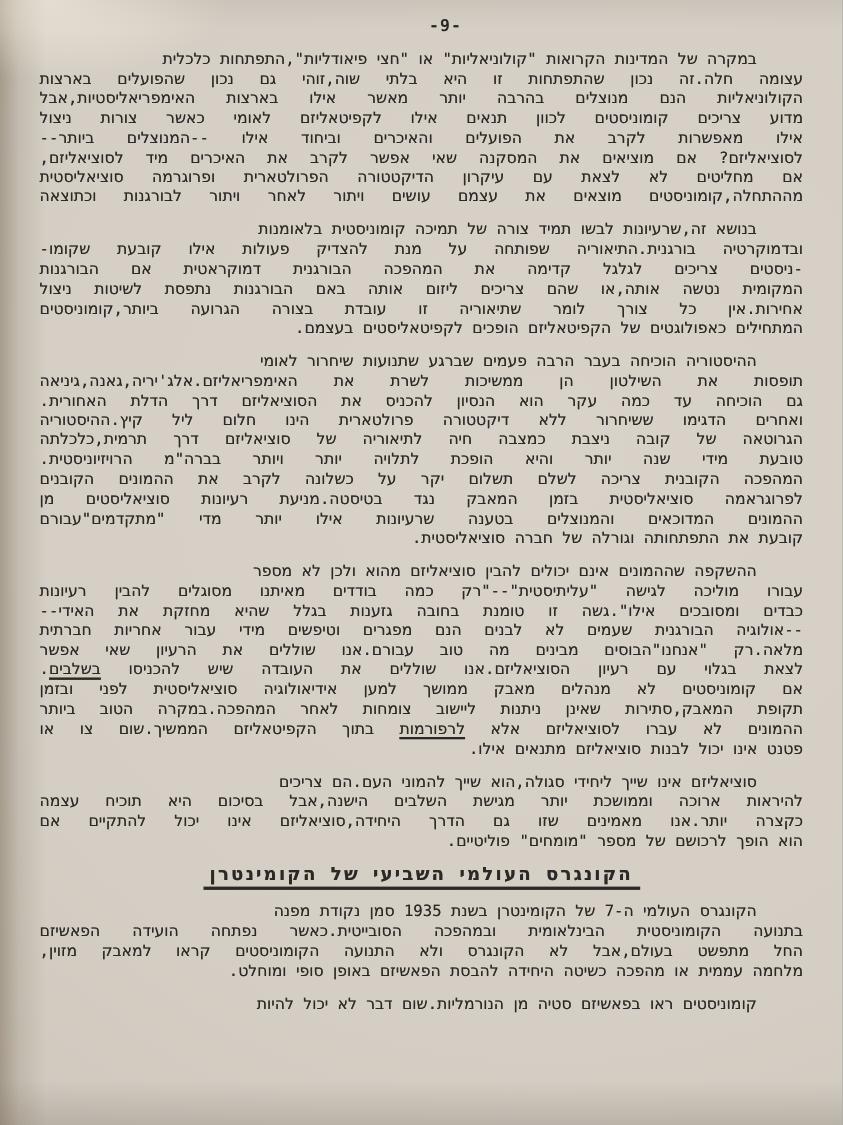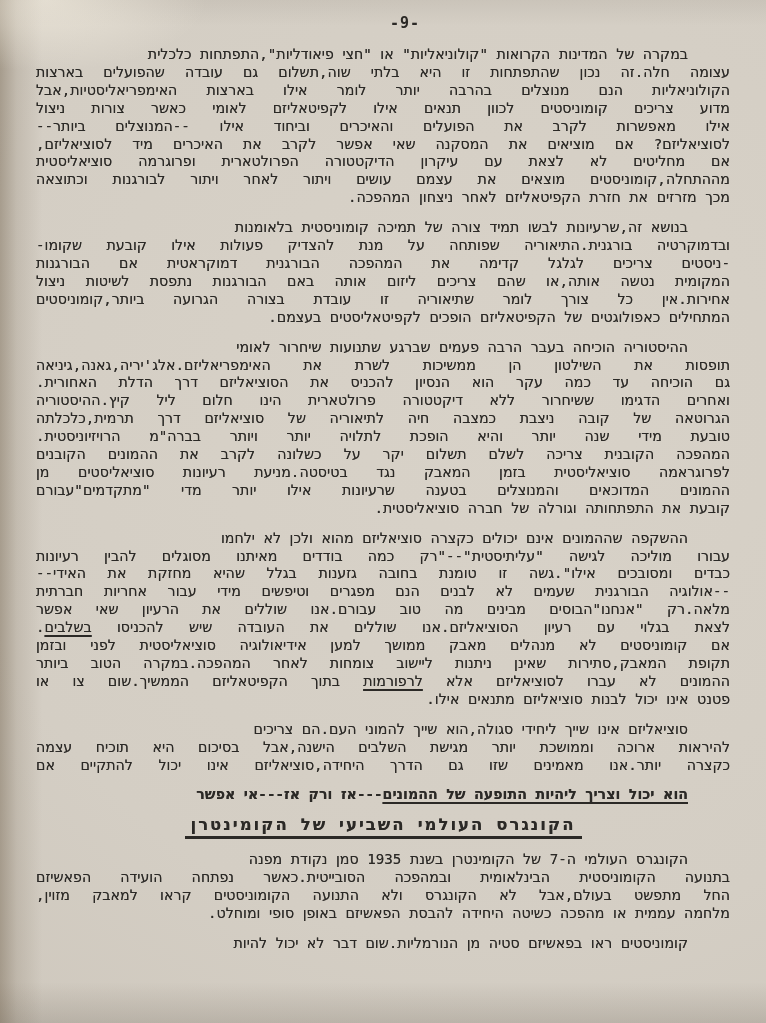--- a/index.html
+++ b/index.html
@@ -61,28 +61,27 @@
   }
 </style>
 </head>
 <body>
 
 <div class="page">
   <div class="page-number">-9-</div>
   <div class="doc">
       <div class="para body">
         <div class="line first"><span>במקרה של המדינות הקרואות "קולוניאליות" או "חצי פיאודליות",התפתחות כלכלית</span></div>
-        <div class="line full"><span>עצומה חלה.זה נכון שהתפתחות זו היא בלתי שוה,תשלום גם עובדה שהפועלים בארצות</span></div>
-        <div class="line full"><span>הקולוניאליות הנם מנוצלים בהרבה יותר לומר אילו בארצות האימפריאליסטיות,אבל</span></div>
+        <div class="line full"><span>עצומה חלה.זה נכון שהתפתחות זו היא בלתי שוה,זוהי גם נכון שהפועלים בארצות</span></div>
+        <div class="line full"><span>הקולוניאליות הנם מנוצלים בהרבה יותר מאשר אילו בארצות האימפריאליסטיות,אבל</span></div>
         <div class="line full"><span>מדוע צריכים קומוניסטים לכוון תנאים אילו לקפיטאליזם לאומי כאשר צורות ניצול</span></div>
         <div class="line full"><span>אילו מאפשרות לקרב את הפועלים והאיכרים וביחוד אילו --המנוצלים ביותר--</span></div>
         <div class="line full"><span>לסוציאליזם? אם מוציאים את המסקנה שאי אפשר לקרב את האיכרים מיד לסוציאליזם,</span></div>
         <div class="line full"><span>אם מחליטים לא לצאת עם עיקרון הדיקטטורה הפרולטארית ופרוגרמה סוציאליסטית</span></div>
         <div class="line full"><span>מההתחלה,קומוניסטים מוצאים את עצמם עושים ויתור לאחר ויתור לבורגנות וכתוצאה</span></div>
-        <div class="line"><span>מכך מזרזים את חזרת הקפיטאליזם לאחר ניצחון המהפכה.</span></div>
       </div>
       <div class="para body">
         <div class="line first"><span>בנושא זה,שרעיונות לבשו תמיד צורה של תמיכה קומוניסטית בלאומנות</span></div>
         <div class="line full"><span>ובדמוקרטיה בורגנית.התיאוריה שפותחה על מנת להצדיק פעולות אילו קובעת שקומו-</span></div>
         <div class="line full"><span>-ניסטים צריכים לגלגל קדימה את המהפכה הבורגנית דמוקראטית אם הבורגנות</span></div>
         <div class="line full"><span>המקומית נטשה אותה,או שהם צריכים ליזום אותה באם הבורגנות נתפסת לשיטות ניצול</span></div>
         <div class="line full"><span>אחירות.אין כל צורך לומר שתיאוריה זו עובדת בצורה הגרועה ביותר,קומוניסטים</span></div>
         <div class="line"><span>המתחילים כאפולוגטים של הקפיטאליזם הופכים לקפיטאליסטים בעצמם.</span></div>
       </div>
       <div class="para body">
@@ -91,38 +90,38 @@
         <div class="line full"><span>גם הוכיחה עד כמה עקר הוא הנסיון להכניס את הסוציאליזם דרך הדלת האחורית.</span></div>
         <div class="line full"><span>ואחרים הדגימו ששיחרור ללא דיקטטורה פרולטארית הינו חלום ליל קיץ.ההיסטוריה</span></div>
         <div class="line full"><span>הגרוטאה של קובה ניצבת כמצבה חיה לתיאוריה של סוציאליזם דרך תרמית,כלכלתה</span></div>
         <div class="line full"><span>טובעת מידי שנה יותר והיא הופכת לתלויה יותר ויותר בברה"מ הרויזיוניסטית.</span></div>
         <div class="line full"><span>המהפכה הקובנית צריכה לשלם תשלום יקר על כשלונה לקרב את ההמונים הקובנים</span></div>
         <div class="line full"><span>לפרוגראמה סוציאליסטית בזמן המאבק נגד בטיסטה.מניעת רעיונות סוציאליסטים מן</span></div>
         <div class="line full"><span>ההמונים המדוכאים והמנוצלים בטענה שרעיונות אילו יותר מדי "מתקדמים"עבורם</span></div>
         <div class="line"><span>קובעת את התפתחותה וגורלה של חברה סוציאליסטית.</span></div>
       </div>
       <div class="para body">
-        <div class="line first"><span>ההשקפה שההמונים אינם יכולים כקצרה סוציאליזם מהוא ולכן לא ילחמו</span></div>
+        <div class="line first"><span>ההשקפה שההמונים אינם יכולים להבין סוציאליזם מהוא ולכן לא מספר</span></div>
         <div class="line full"><span>עבורו מוליכה לגישה "עליתיסטית"--"רק כמה בודדים מאיתנו מסוגלים להבין רעיונות</span></div>
         <div class="line full"><span>כבדים ומסובכים אילו".גשה זו טומנת בחובה גזענות בגלל שהיא מחזקת את האידי--</span></div>
         <div class="line full"><span>--אולוגיה הבורגנית שעמים לא לבנים הנם מפגרים וטיפשים מידי עבור אחריות חברתית</span></div>
         <div class="line full"><span>מלאה.רק "אנחנו"הבוסים מבינים מה טוב עבורם.אנו שוללים את הרעיון שאי אפשר</span></div>
         <div class="line full"><span>לצאת בגלוי עם רעיון הסוציאליזם.אנו שוללים את העובדה שיש להכניסו </span><span class="ul">בשלבים</span><span>.</span></div>
         <div class="line full"><span>אם קומוניסטים לא מנהלים מאבק ממושך למען אידיאולוגיה סוציאליסטית לפני ובזמן</span></div>
         <div class="line full"><span>תקופת המאבק,סתירות שאינן ניתנות ליישוב צומחות לאחר המהפכה.במקרה הטוב ביותר</span></div>
         <div class="line full"><span>ההמונים לא עברו לסוציאליזם אלא </span><span class="ul">לרפורמות</span><span> בתוך הקפיטאליזם הממשיך.שום צו או</span></div>
         <div class="line"><span>פטנט אינו יכול לבנות סוציאליזם מתנאים אילו.</span></div>
       </div>
       <div class="para body">
         <div class="line first"><span>סוציאליזם אינו שייך ליחידי סגולה,הוא שייך להמוני העם.הם צריכים</span></div>
         <div class="line full"><span>להיראות ארוכה וממושכת יותר מגישת השלבים הישנה,אבל בסיכום היא תוכיח עצמה</span></div>
         <div class="line full"><span>כקצרה יותר.אנו מאמינים שזו גם הדרך היחידה,סוציאליזם אינו יכול להתקיים אם</span></div>
+        <div class="line"><span>הוא הופך לרכושם של מספר "מומחים" פוליטיים.</span></div>
       </div>
       <div class="para emphasis">
-        <div class="line first"><span class="ul">הוא יכול וצריך ליהיות התופעה של ההמונים</span><span>---אז ורק אז---אי אפשר</span></div>
       </div>
       <div class="para heading">
         <div class="line first"><span class="ul">הקונגרס העולמי השביעי של הקומינטרן</span></div>
       </div>
       <div class="para body">
         <div class="line first"><span>הקונגרס העולמי ה-7 של הקומינטרן בשנת 1935 סמן נקודת מפנה</span></div>
         <div class="line full"><span>בתנועה הקומוניסטית הבינלאומית ובמהפכה הסובייטית.כאשר נפתחה הועידה הפאשיזם</span></div>
         <div class="line full"><span>החל מתפשט בעולם,אבל לא הקונגרס ולא התנועה הקומוניסטים קראו למאבק מזוין,</span></div>
         <div class="line"><span>מלחמה עממית או מהפכה כשיטה היחידה להבסת הפאשיזם באופן סופי ומוחלט.</span></div>
       </div>

